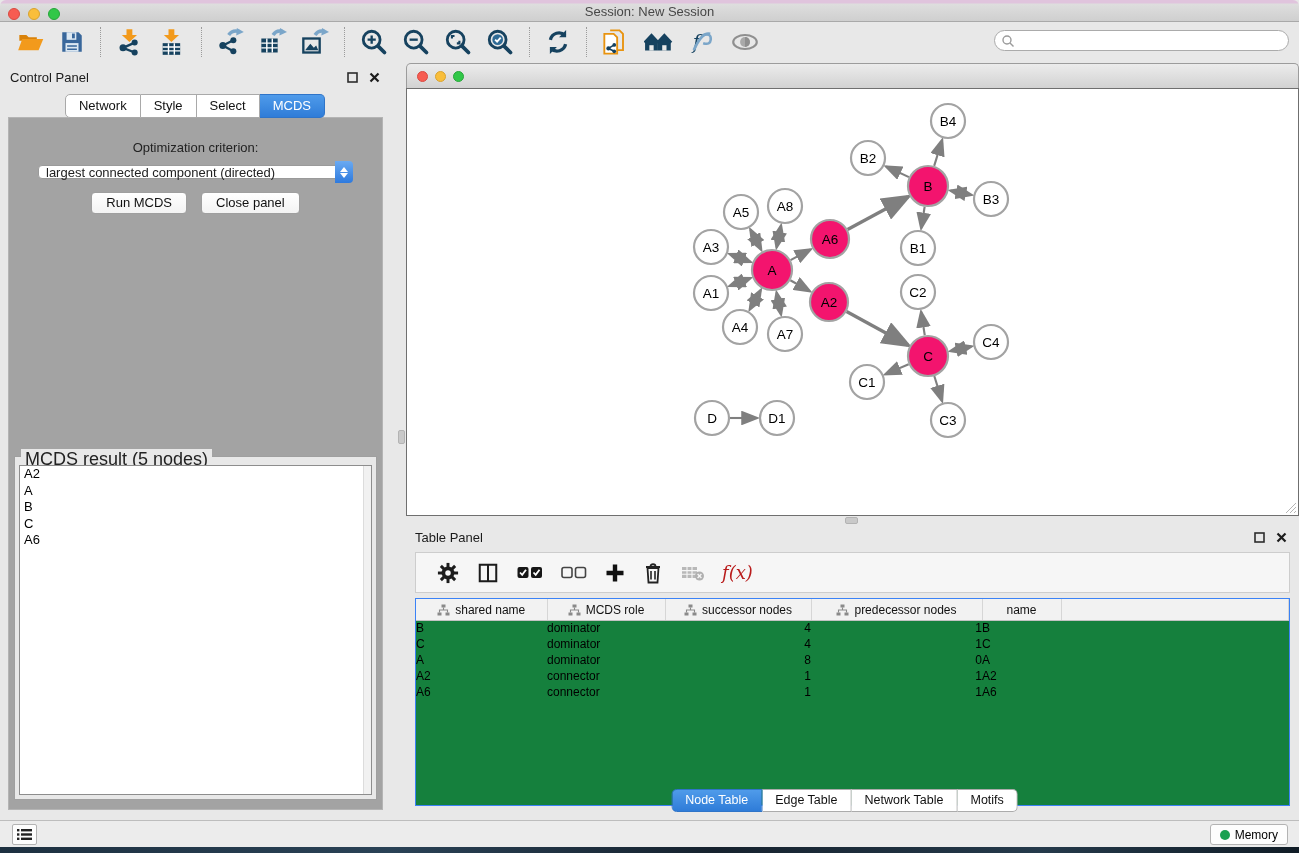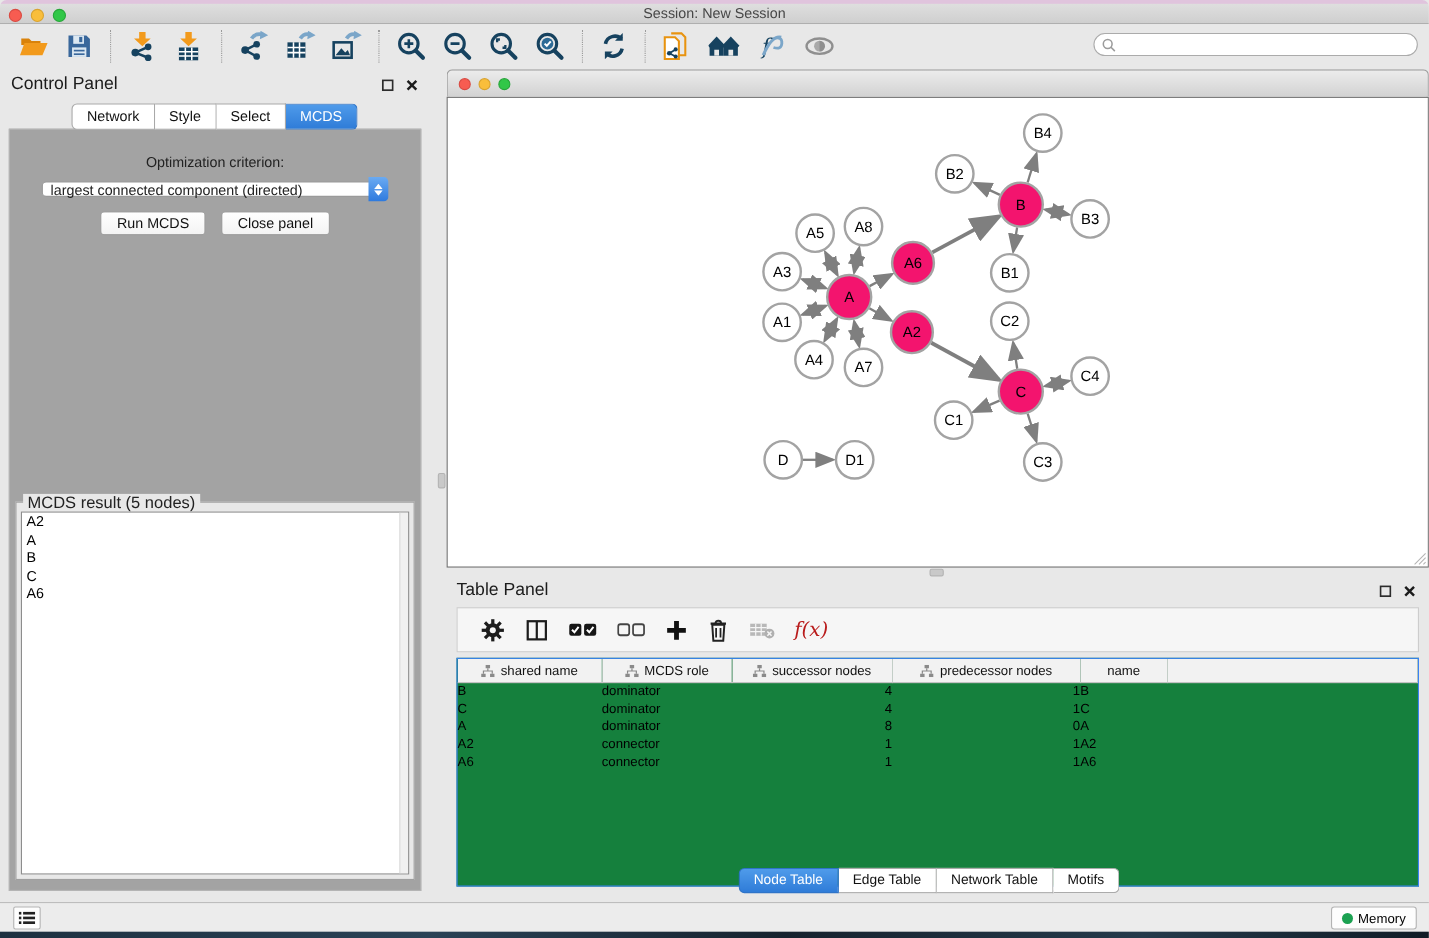--- a/index.html
+++ b/index.html
@@ -25,21 +25,21 @@
   .searchbox { position:absolute; right:10px; top:8px; width:295px; height:21px; background:#fff;
     border:1px solid #ababab; border-radius:11px; display:flex; align-items:center; padding-left:6px; }
   .searchbox input { border:none; outline:none; flex:1; font-size:12px; background:transparent; font-family:"Liberation Sans",sans-serif; }
 
   
   .main { position:absolute; left:0; top:62px; width:1299px; height:758px; }
 
   
   .control-panel { position:absolute; left:0; top:0; width:390px; height:758px; }
   .panel-header { height:30px; display:flex; align-items:center; padding:0 10px; }
-  .panel-header .ptitle { flex:1; font-size:16px; color:#1b1b1b; }
+  .panel-header .ptitle { flex:1; font-size:13px; color:#1b1b1b; }
   .panel-icons { display:flex; gap:11px; align-items:center; }
   .cp-tabs { position:relative; z-index:2; display:flex; justify-content:center; margin-top:2px; }
   .cp-tab { background:#fff; border:1px solid #a9a9a9; border-left-width:0; padding:3px 13px 4px;
     font-size:13px; color:#111; }
   .cp-tab:first-child { border-left-width:1px; border-radius:5px 0 0 5px; }
   .cp-tab:last-child { border-radius:0 5px 5px 0; }
   .cp-tab.active { background:linear-gradient(#4f9bea,#2f7cd8); color:#fff; border-color:#2f74c8; }
   .cp-content { position:absolute; left:8px; right:7px; top:55px; bottom:10px;
     border:1px solid #b4b4b4; background:#a3a3a3; }
   .opt-label { text-align:center; margin-top:22px; font-size:13px; }
@@ -47,21 +47,21 @@
     border-radius:4px; display:flex; align-items:center; position:relative; }
   .selectbox .selval { flex:1; padding-left:7px; font-size:13px; white-space:nowrap; overflow:hidden; }
   .spinner { width:18px; height:22px; margin:-1px -1px -1px 0; border-radius:0 4px 4px 0;
     background:linear-gradient(#6aaaf2,#2e7ade); display:flex; flex-direction:column; align-items:center; justify-content:center; gap:1px; }
   .spinner svg { display:block; }
   .btnrow { display:flex; justify-content:center; gap:14px; margin-top:13px; }
   .pushbtn { background:linear-gradient(#ffffff,#f3f3f3); border:1px solid #9f9f9f; border-radius:4px;
     padding:2px 14px 3px; font-size:13px; color:#111; height:22px; }
   .result-box { position:absolute; left:5px; right:5px; top:338px; bottom:9px;
     border:1px solid #9f9f9f; background:#e8e8e8; }
-  .result-title { position:absolute; left:6px; top:-8px; background:#e8e8e8; padding:0 4px; font-size:15px; }
+  .result-title { position:absolute; left:6px; top:-8px; background:#e8e8e8; padding:0 4px; font-size:18px; }
   .result-list { position:absolute; left:4px; right:4px; top:8px; bottom:4px; background:#fff;
     border:1px solid #8d8d8d; overflow:hidden; }
   .result-scroll { position:absolute; right:0; top:0; bottom:0; width:8px; background:#f1f1f1; border-left:1px solid #dcdcdc; }
   .result-item { font-size:13px; padding:0 0 1px 4px; line-height:15.5px; color:#000; }
 
   
   .net-window { position:absolute; left:406px; top:1px; width:893px; height:453px; }
   .net-titlebar { height:25px; background:linear-gradient(#ececec,#d2d2d2); border:1px solid #9c9c9c; border-bottom:none;
     border-radius:5px 5px 0 0; position:relative; }
   .net-titlebar .lights { left:10px; top:7px; gap:7px; }

